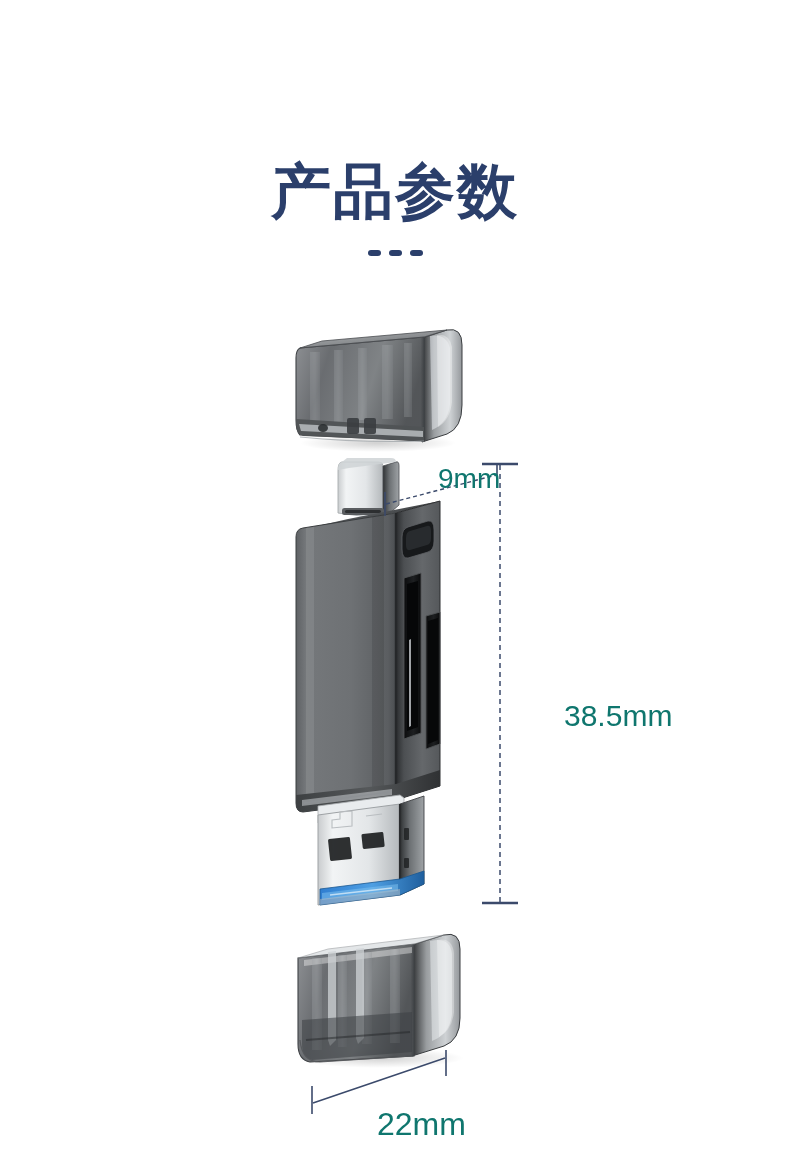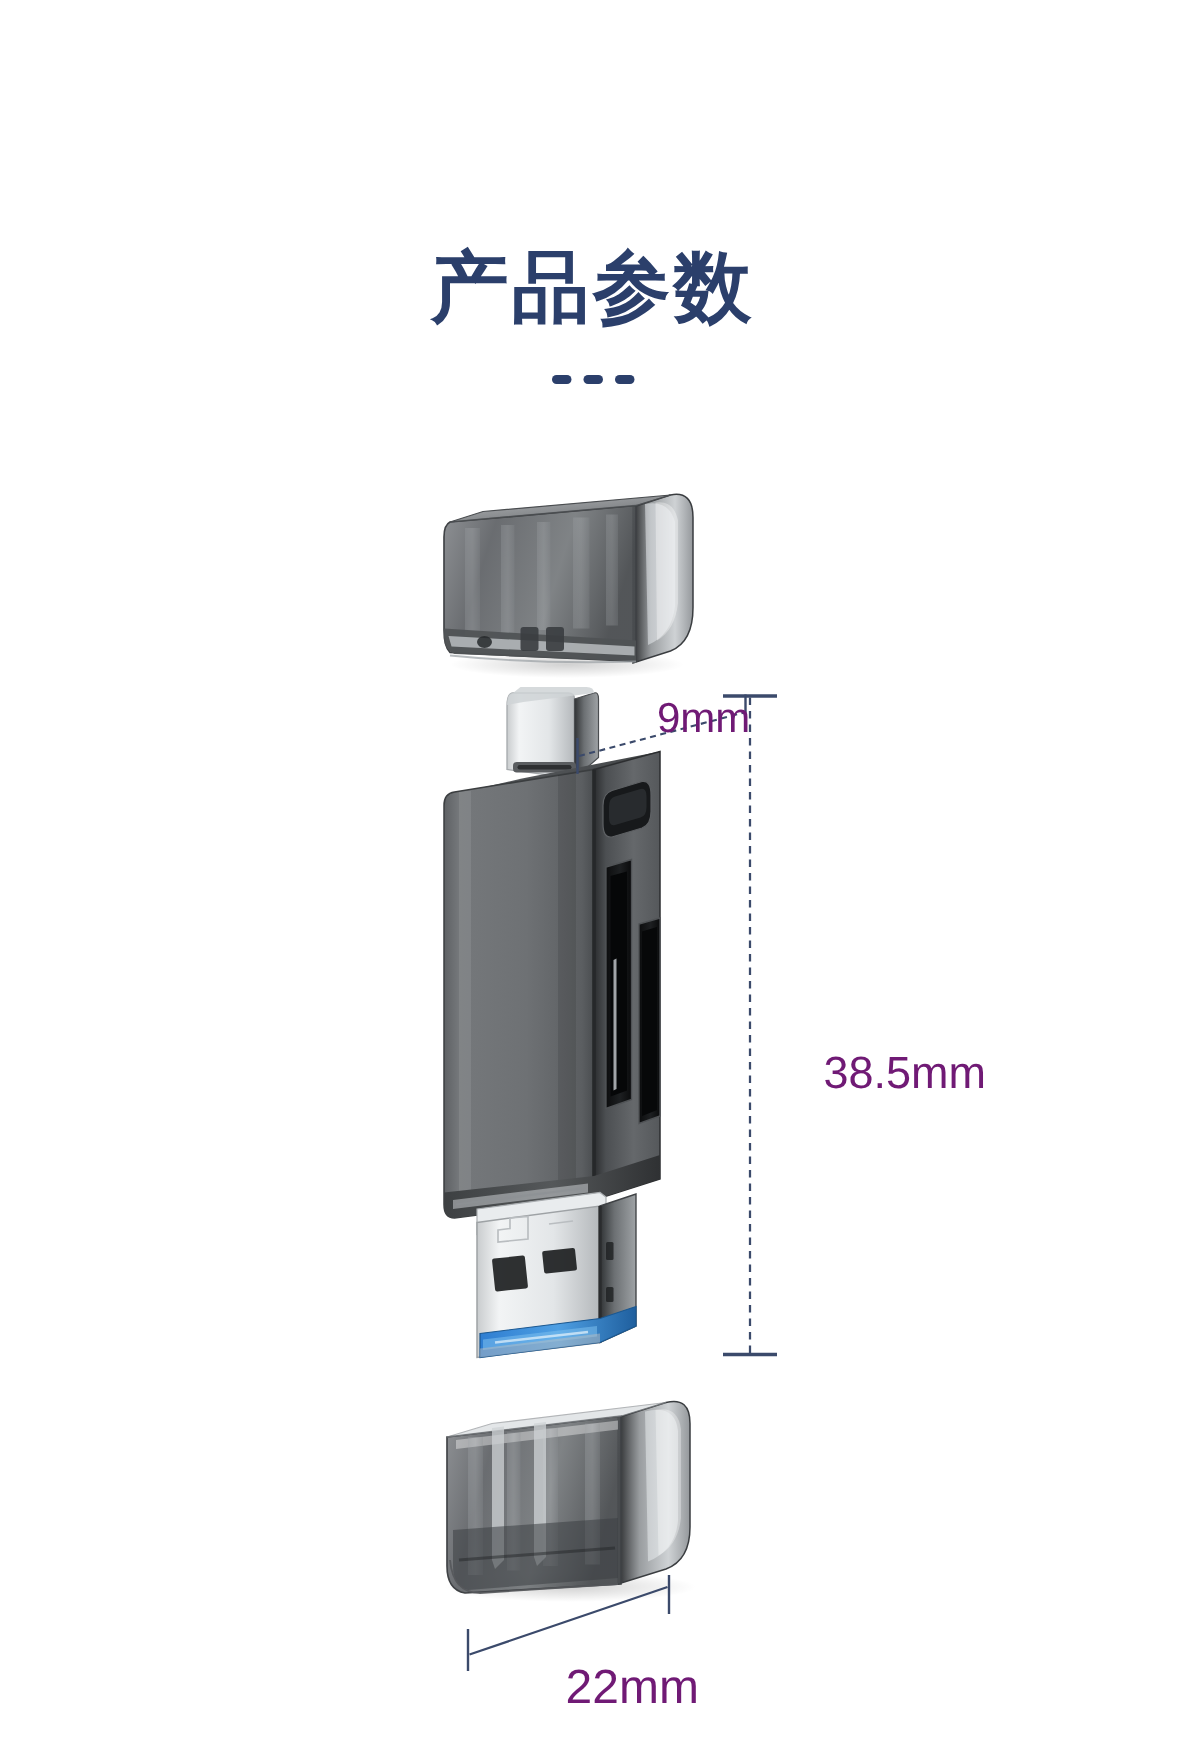--- a/index.html
+++ b/index.html
@@ -26,21 +26,21 @@
   
   .header {
     position: absolute;
     left: 0;
     top: 152px;
     width: 790px;
     text-align: center;
   }
   .page-title {
     font-family: "Liberation Sans", "DejaVu Sans", sans-serif;
-    font-size: 52px;
+    font-size: 60px;
     line-height: 80px;
     font-weight: 700;
     letter-spacing: 2px;
     color: #2b3f6b;
     margin: 0;
     white-space: nowrap;
   }
   .divider-dashes {
     margin-top: 18px;
     display: flex;
@@ -62,33 +62,33 @@
     top: 0;
     width: 790px;
     height: 1174px;
     pointer-events: none;
   }
   .stage svg { display: block; }
 
   
   .dim-label {
     position: absolute;
-    color: #701a75;
+    color: #0f766e;
     font-family: "Liberation Sans", "DejaVu Sans", sans-serif;
     white-space: nowrap;
     padding-left: 40px;
   }
   .dim-9mm {
     left: 398px;
     top: 464px;
     font-size: 28px;
     line-height: 30px;
   }
   .dim-385mm {
-    left: 509px;
+    left: 524px;
     top: 700px;
     font-size: 30px;
     line-height: 32px;
   }
   .dim-22mm {
     left: 337px;
     top: 1108px;
     font-size: 32px;
     line-height: 32px;
   }

